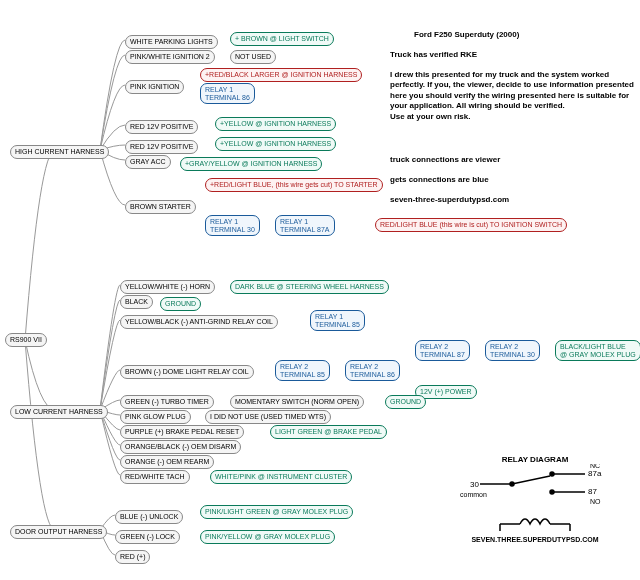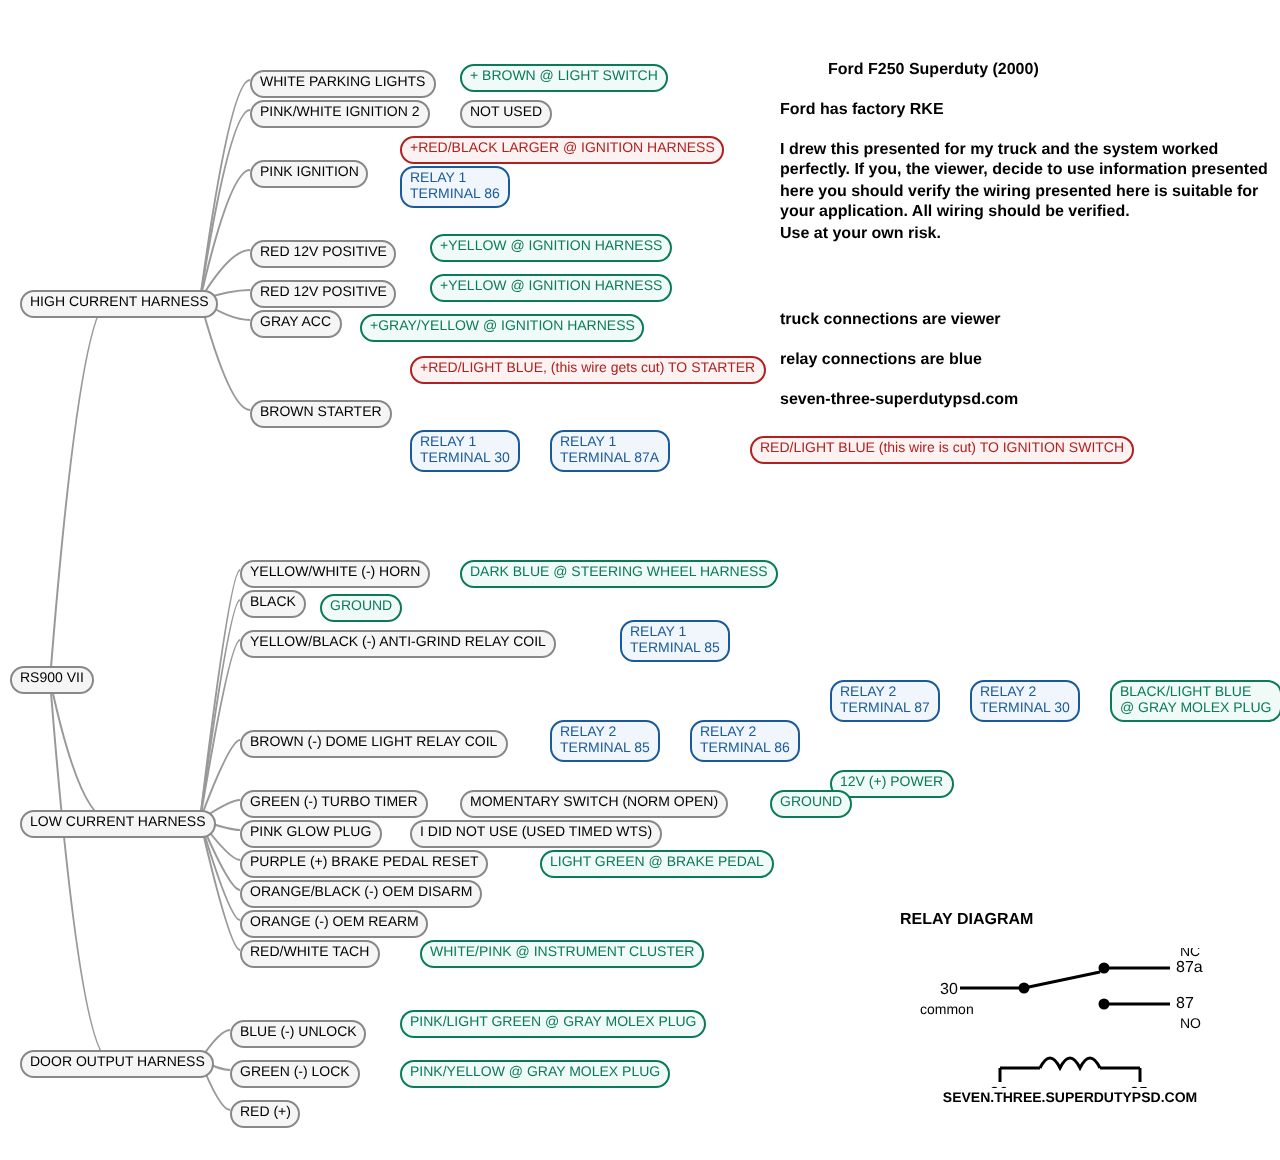--- a/index.html
+++ b/index.html
@@ -3,21 +3,21 @@
 <meta charset="utf-8">
 <style>
 *{box-sizing:border-box;margin:0;padding:0}
 body{font-family:Arial,Helvetica,sans-serif;font-size:7px;background:#fff;width:640px;height:580px;position:relative;overflow:hidden}
 .node{position:absolute;border:1px solid #888;border-radius:7px;padding:2px 4px;background:#f5f5f5;white-space:nowrap;line-height:1.1}
 .green{color:#0a7a5a;border-color:#0a7a5a;background:#f0faf7}
 .blue{color:#1a5a9a;border-color:#1a5a9a;background:#f0f6fc}
 .red{color:#b02020;border-color:#b02020;background:#fdf2f2}
 .info{position:absolute;font-size:8px;font-weight:bold;color:#000;line-height:1.3}
 .relay-diagram{position:absolute;right:20px;bottom:25px;width:170px;height:100px;font-size:8px}
-.relay-diagram .title{font-weight:bold;margin-bottom:10px}
+.relay-diagram .title{text-align:center;font-weight:bold;margin-bottom:0}
 svg.lines{position:absolute;top:0;left:0;width:640px;height:580px;pointer-events:none}
 </style>
 </head>
 <body>
 
 <svg class="lines">
 <g stroke="#999" stroke-width="1" fill="none">
 <path d="M25 340 Q40 150 55 150"></path>
       <path d="M25 340 Q40 410 55 410"></path>
       <path d="M25 340 Q40 530 55 530"></path>
@@ -40,25 +40,25 @@
       <path d="M100 410 Q115 475 120 475"></path>
 <path d="M100 530 Q110 515 115 515"></path>
       <path d="M100 530 Q110 535 115 535"></path>
       <path d="M100 530 Q110 555 115 555"></path>
 </g>
 </svg>
 
 <div class="node" style="left:5px;top:333px">RS900 VII</div>
 
 <div class="info" style="left:414px;top:30px;width:240px">Ford F250 Superduty (2000)</div>
-<div class="info" style="left:390px;top:50px;width:240px">Ford has factory RKE</div>
+<div class="info" style="left:390px;top:50px;width:240px">Truck has verified RKE</div>
 <div class="info" style="left:390px;top:70px;width:245px;white-space:pre-wrap">I drew this presented for my truck and the system worked perfectly. If you, the viewer, decide to use information presented here you should verify the wiring presented here is suitable for your application. All wiring should be verified.
 Use at your own risk.</div>
 <div class="info" style="left:390px;top:155px">truck connections are viewer</div>
-<div class="info" style="left:390px;top:175px">relay connections are blue</div>
+<div class="info" style="left:390px;top:175px">gets connections are blue</div>
 <div class="info" style="left:390px;top:195px">seven-three-superdutypsd.com</div>
 
 <div class="node" style="left:10px;top:145px">HIGH CURRENT HARNESS</div>
 <div class="node" style="left:125px;top:35px">WHITE PARKING LIGHTS</div>
 <div class="node green" style="left:230px;top:32px">+ BROWN @ LIGHT SWITCH</div>
 <div class="node" style="left:125px;top:50px">PINK/WHITE IGNITION 2</div>
 <div class="node" style="left:230px;top:50px">NOT USED</div>
 <div class="node" style="left:125px;top:80px">PINK IGNITION</div>
 <div class="node red" style="left:200px;top:68px">+RED/BLACK LARGER @ IGNITION HARNESS</div>
 <div class="node blue" style="left:200px;top:83px;white-space:pre">RELAY 1

